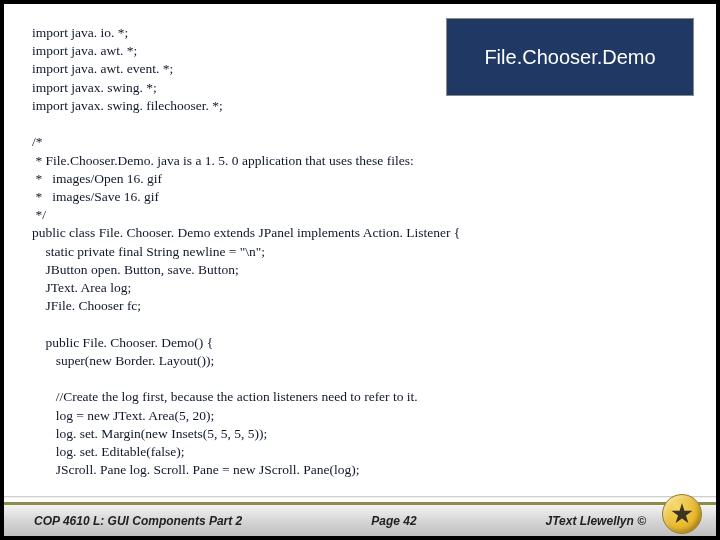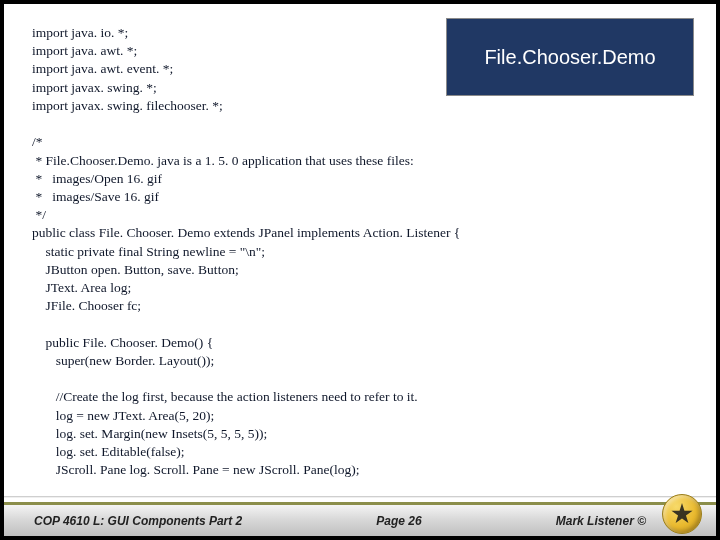--- a/index.html
+++ b/index.html
@@ -139,20 +139,20 @@
        //Create the log first, because the action listeners need to refer to it.
        log = new JText. Area(5, 20);
        log. set. Margin(new Insets(5, 5, 5, 5));
        log. set. Editable(false);
        JScroll. Pane log. Scroll. Pane = new JScroll. Pane(log);</div>
   </div>
   <div class="footer-wrap">
     <div class="footer-sep"></div>
     <div class="footer-bar">
       <span>COP 4610 L: GUI Components Part 2</span>
-      <span>Page 26</span>
-      <span>Mark Listener ©</span>
+      <span>Page 42</span>
+      <span>JText Llewellyn ©</span>
     </div>
     <div class="logo">
       <div class="logo-inner"></div>
     </div>
   </div>
 </div>
 
 </body></html>

